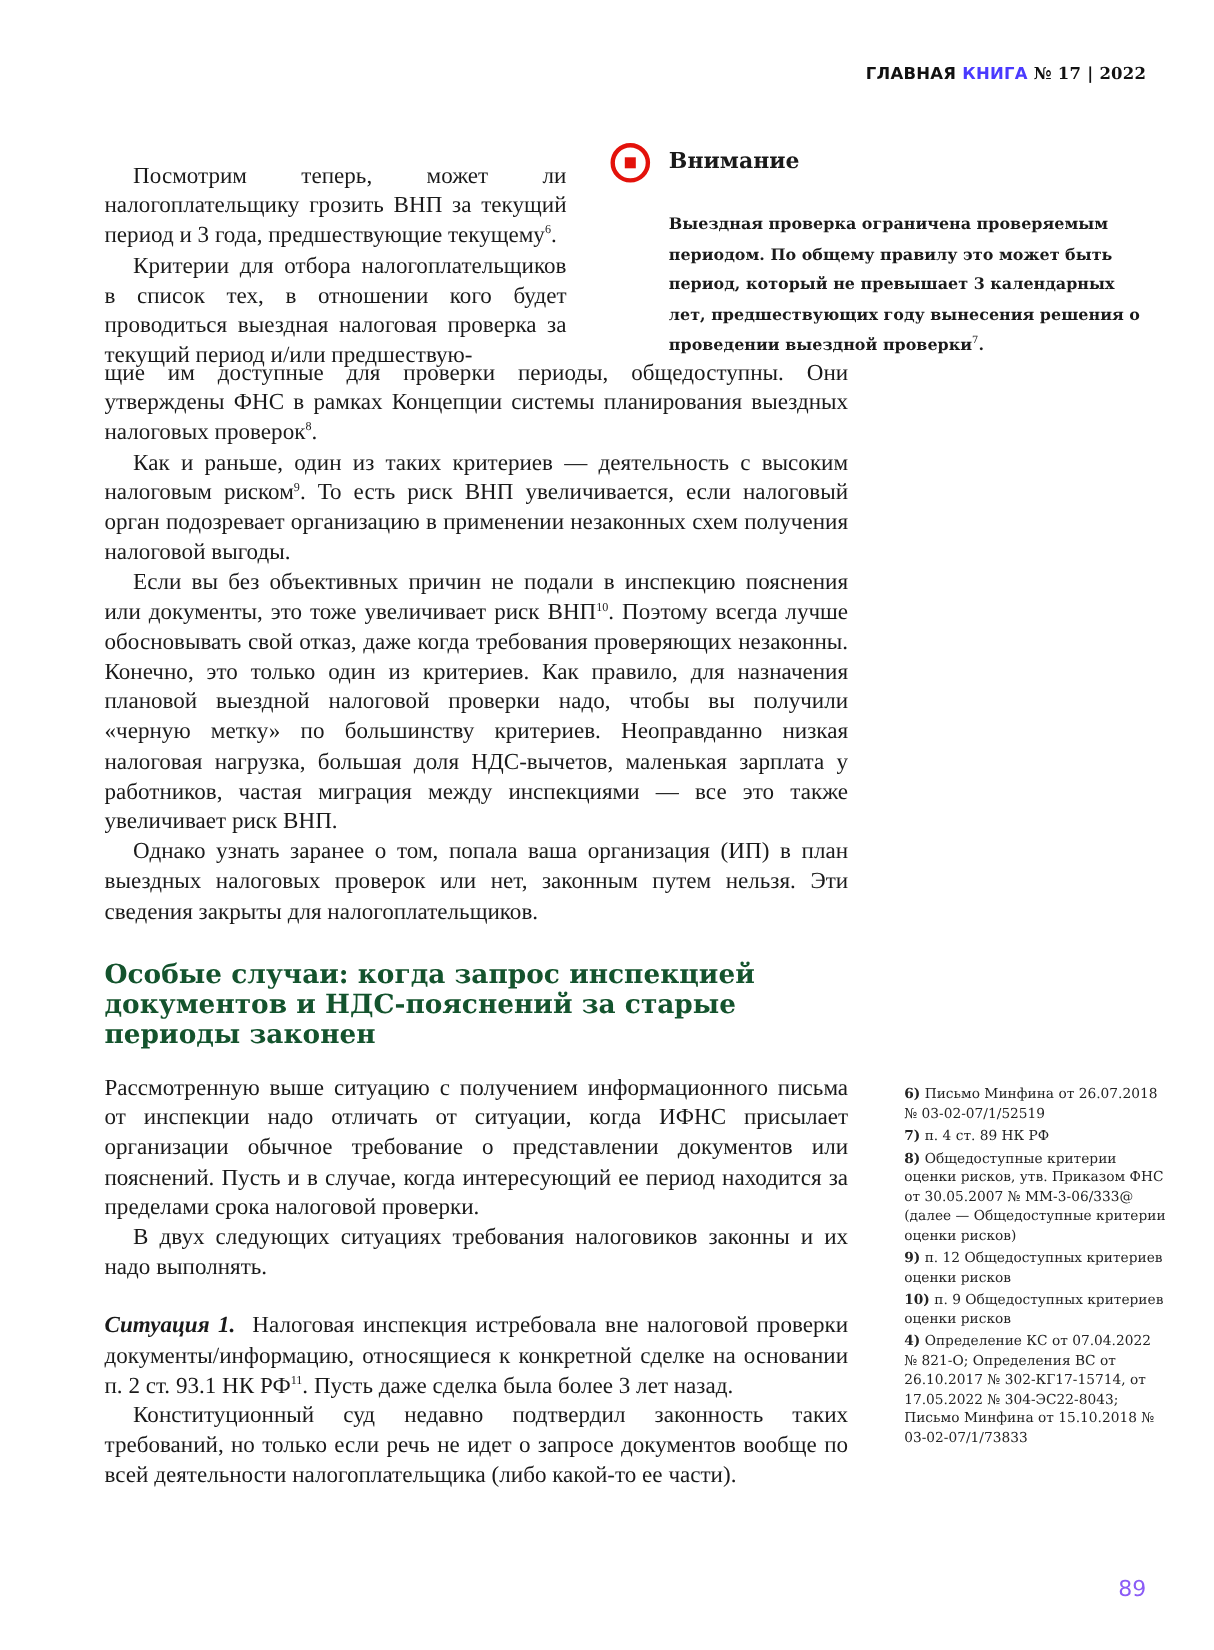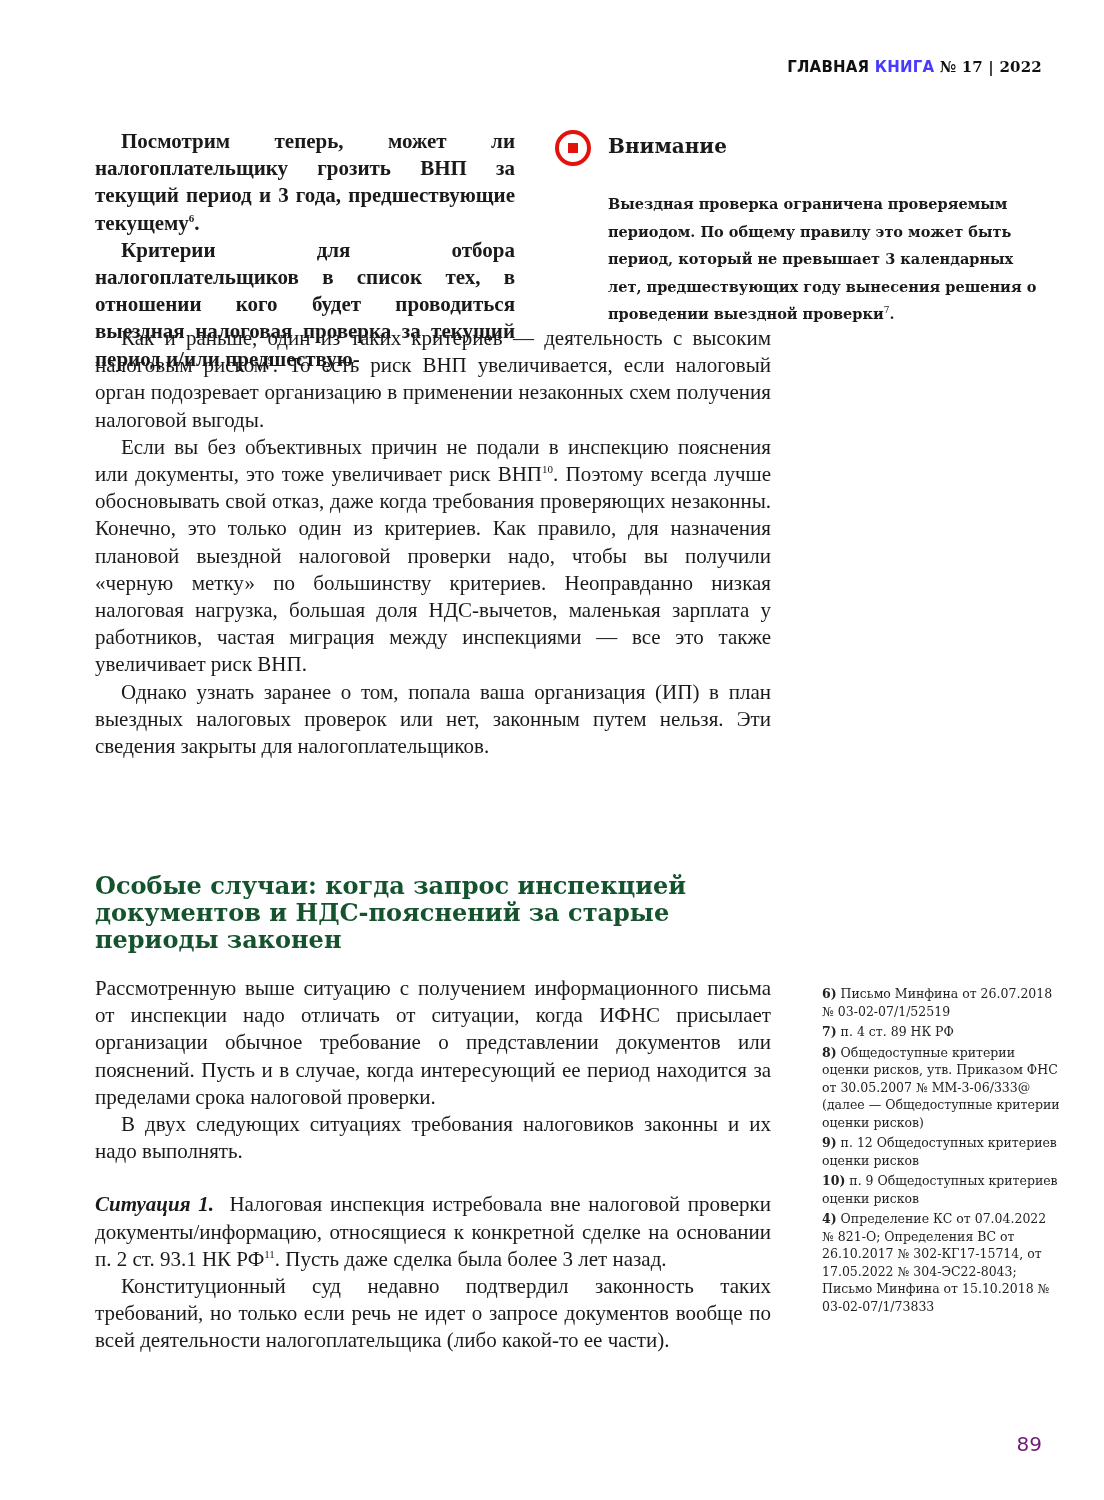--- a/index.html
+++ b/index.html
@@ -9,21 +9,21 @@
     font-weight:bold; font-size:15px; letter-spacing:0.2px; color:#111;margin-left:12px; }
   .header .brand-accent { color:var(--accent); }
   .header .issue { font-family:"DejaVu Serif", serif; font-weight:bold; }
 
   .body-text { position:absolute; left:95px; width:676px; font-size:21px; line-height:27.2px;
     text-align:justify; }
   .body-text p { margin:0; text-indent:26px; }
   .body-text p.noindent { text-indent:0; }
   .body-text sup { font-size:11px; line-height:0; vertical-align:super; }
 
-  .col-top { position:absolute; left:95px; top:128px; width:420px; font-size:21px; line-height:27.2px; text-align:justify;font-weight:bold; }
+  .col-top { position:absolute; left:95px; top:146px; width:420px; font-size:21px; line-height:27.2px; text-align:justify; }
   .col-top p { margin:0; text-indent:26px; }
   .col-top sup { font-size:11px; line-height:0; }
 
   .notice { position:absolute; left:555px; top:128px; width:490px; }
   .notice-icon { position:absolute; left:0; top:2px; width:36px; height:36px; border:4px solid #e3120b;
     border-radius:50%; box-sizing:border-box; }
   .notice-icon::after { content:""; position:absolute; left:9px; top:9px; width:10px; height:10px; background:#e3120b; }
   .notice-title { position:absolute; left:53px; top:6px; font-family:"DejaVu Serif", serif; font-weight:bold; font-size:20px; }
   .notice-text { position:absolute; left:53px; top:38px; width:440px; font-family:"DejaVu Serif", serif;
     font-weight:bold; font-size:14.5px; line-height:27.5px;margin-top:24px; }
@@ -32,21 +32,21 @@
   .heading { position:absolute; left:95px; top:872px; width:680px; font-family:"DejaVu Serif", serif;
     font-weight:bold; font-size:24px; line-height:27px; margin:0; color:#14532d; }
 
   .situation-label { font-weight:bold; font-style:italic; }
 
   .footnotes { position:absolute; left:822px; top:985px; width:240px; font-family:"DejaVu Serif", serif;
     font-size:12.5px; line-height:17.5px; color:#222; }
   .fn { margin:0 0 3px 0; }
   .fn b { font-weight:bold; }
 
-  .page-number { position:absolute; right:62px; top:1432px; font-family:"DejaVu Sans", sans-serif; font-size:20px; color:#701a75; }
+  .page-number { position:absolute; right:62px; top:1432px; font-family:"DejaVu Sans", sans-serif; font-size:20px; color:#8b5cf6; }
 </style>
 </head>
 <body style="--accent:#4a3aff;">
 
 <div class="header">
   <span>ГЛАВНАЯ</span>
   <span class="brand-accent">КНИГА</span>
   <span class="issue">№ 17 | 2022</span>
 </div>
 
@@ -55,20 +55,21 @@
   <p>Критерии для отбора налогоплательщиков в список тех, в отношении кого будет проводиться выездная налоговая проверка за текущий период и/или предшествую-</p>
 </div>
 
 <div class="notice">
   <span class="notice-icon"></span>
   <div class="notice-title">Внимание</div>
   <div class="notice-text"><span>Выездная проверка ограничена проверяемым периодом. По общему правилу это может быть период, который не превышает 3 календарных лет, предшествующих году вынесения решения о проведении выездной проверки</span><sup>7</sup><span>.</span></div>
 </div>
 
 <div class="body-text" style="top:325px;">
+  <p class="noindent"><span>щие им доступные для проверки периоды, общедоступны. Они утверждены ФНС в рамках Концепции системы планирования выездных налоговых проверок</span><sup>8</sup><span>.</span></p>
   <p><span>Как и раньше, один из таких критериев — деятельность с высоким налоговым риском</span><sup>9</sup><span>. То есть риск ВНП увеличивается, если налоговый орган подозревает организацию в применении незаконных схем получения налоговой выгоды.</span></p>
   <p><span>Если вы без объективных причин не подали в инспекцию пояснения или документы, это тоже увеличивает риск ВНП</span><sup>10</sup><span>. Поэтому всегда лучше обосновывать свой отказ, даже когда требования проверяющих незаконны. Конечно, это только один из критериев. Как правило, для назначения плановой выездной налоговой проверки надо, чтобы вы получили «черную метку» по большинству критериев. Неоправданно низкая налоговая нагрузка, большая доля НДС-вычетов, маленькая зарплата у работников, частая миграция между инспекциями — все это также увеличивает риск ВНП.</span></p>
   <p>Однако узнать заранее о том, попала ваша организация (ИП) в план выездных налоговых проверок или нет, законным путем нельзя. Эти сведения закрыты для налогоплательщиков.</p>
 </div>
 
 <h2 class="heading">Особые случаи: когда запрос инспекцией документов и НДС-пояснений за старые периоды законен</h2>
 
 <div class="body-text" style="top:975px;">
   <p class="noindent">Рассмотренную выше ситуацию с получением информационного письма от инспекции надо отличать от ситуации, когда ИФНС присылает организации обычное требование о представлении документов или пояснений. Пусть и в случае, когда интересующий ее период находится за пределами срока налоговой проверки.</p>
   <p>В двух следующих ситуациях требования налоговиков законны и их надо выполнять.</p>

